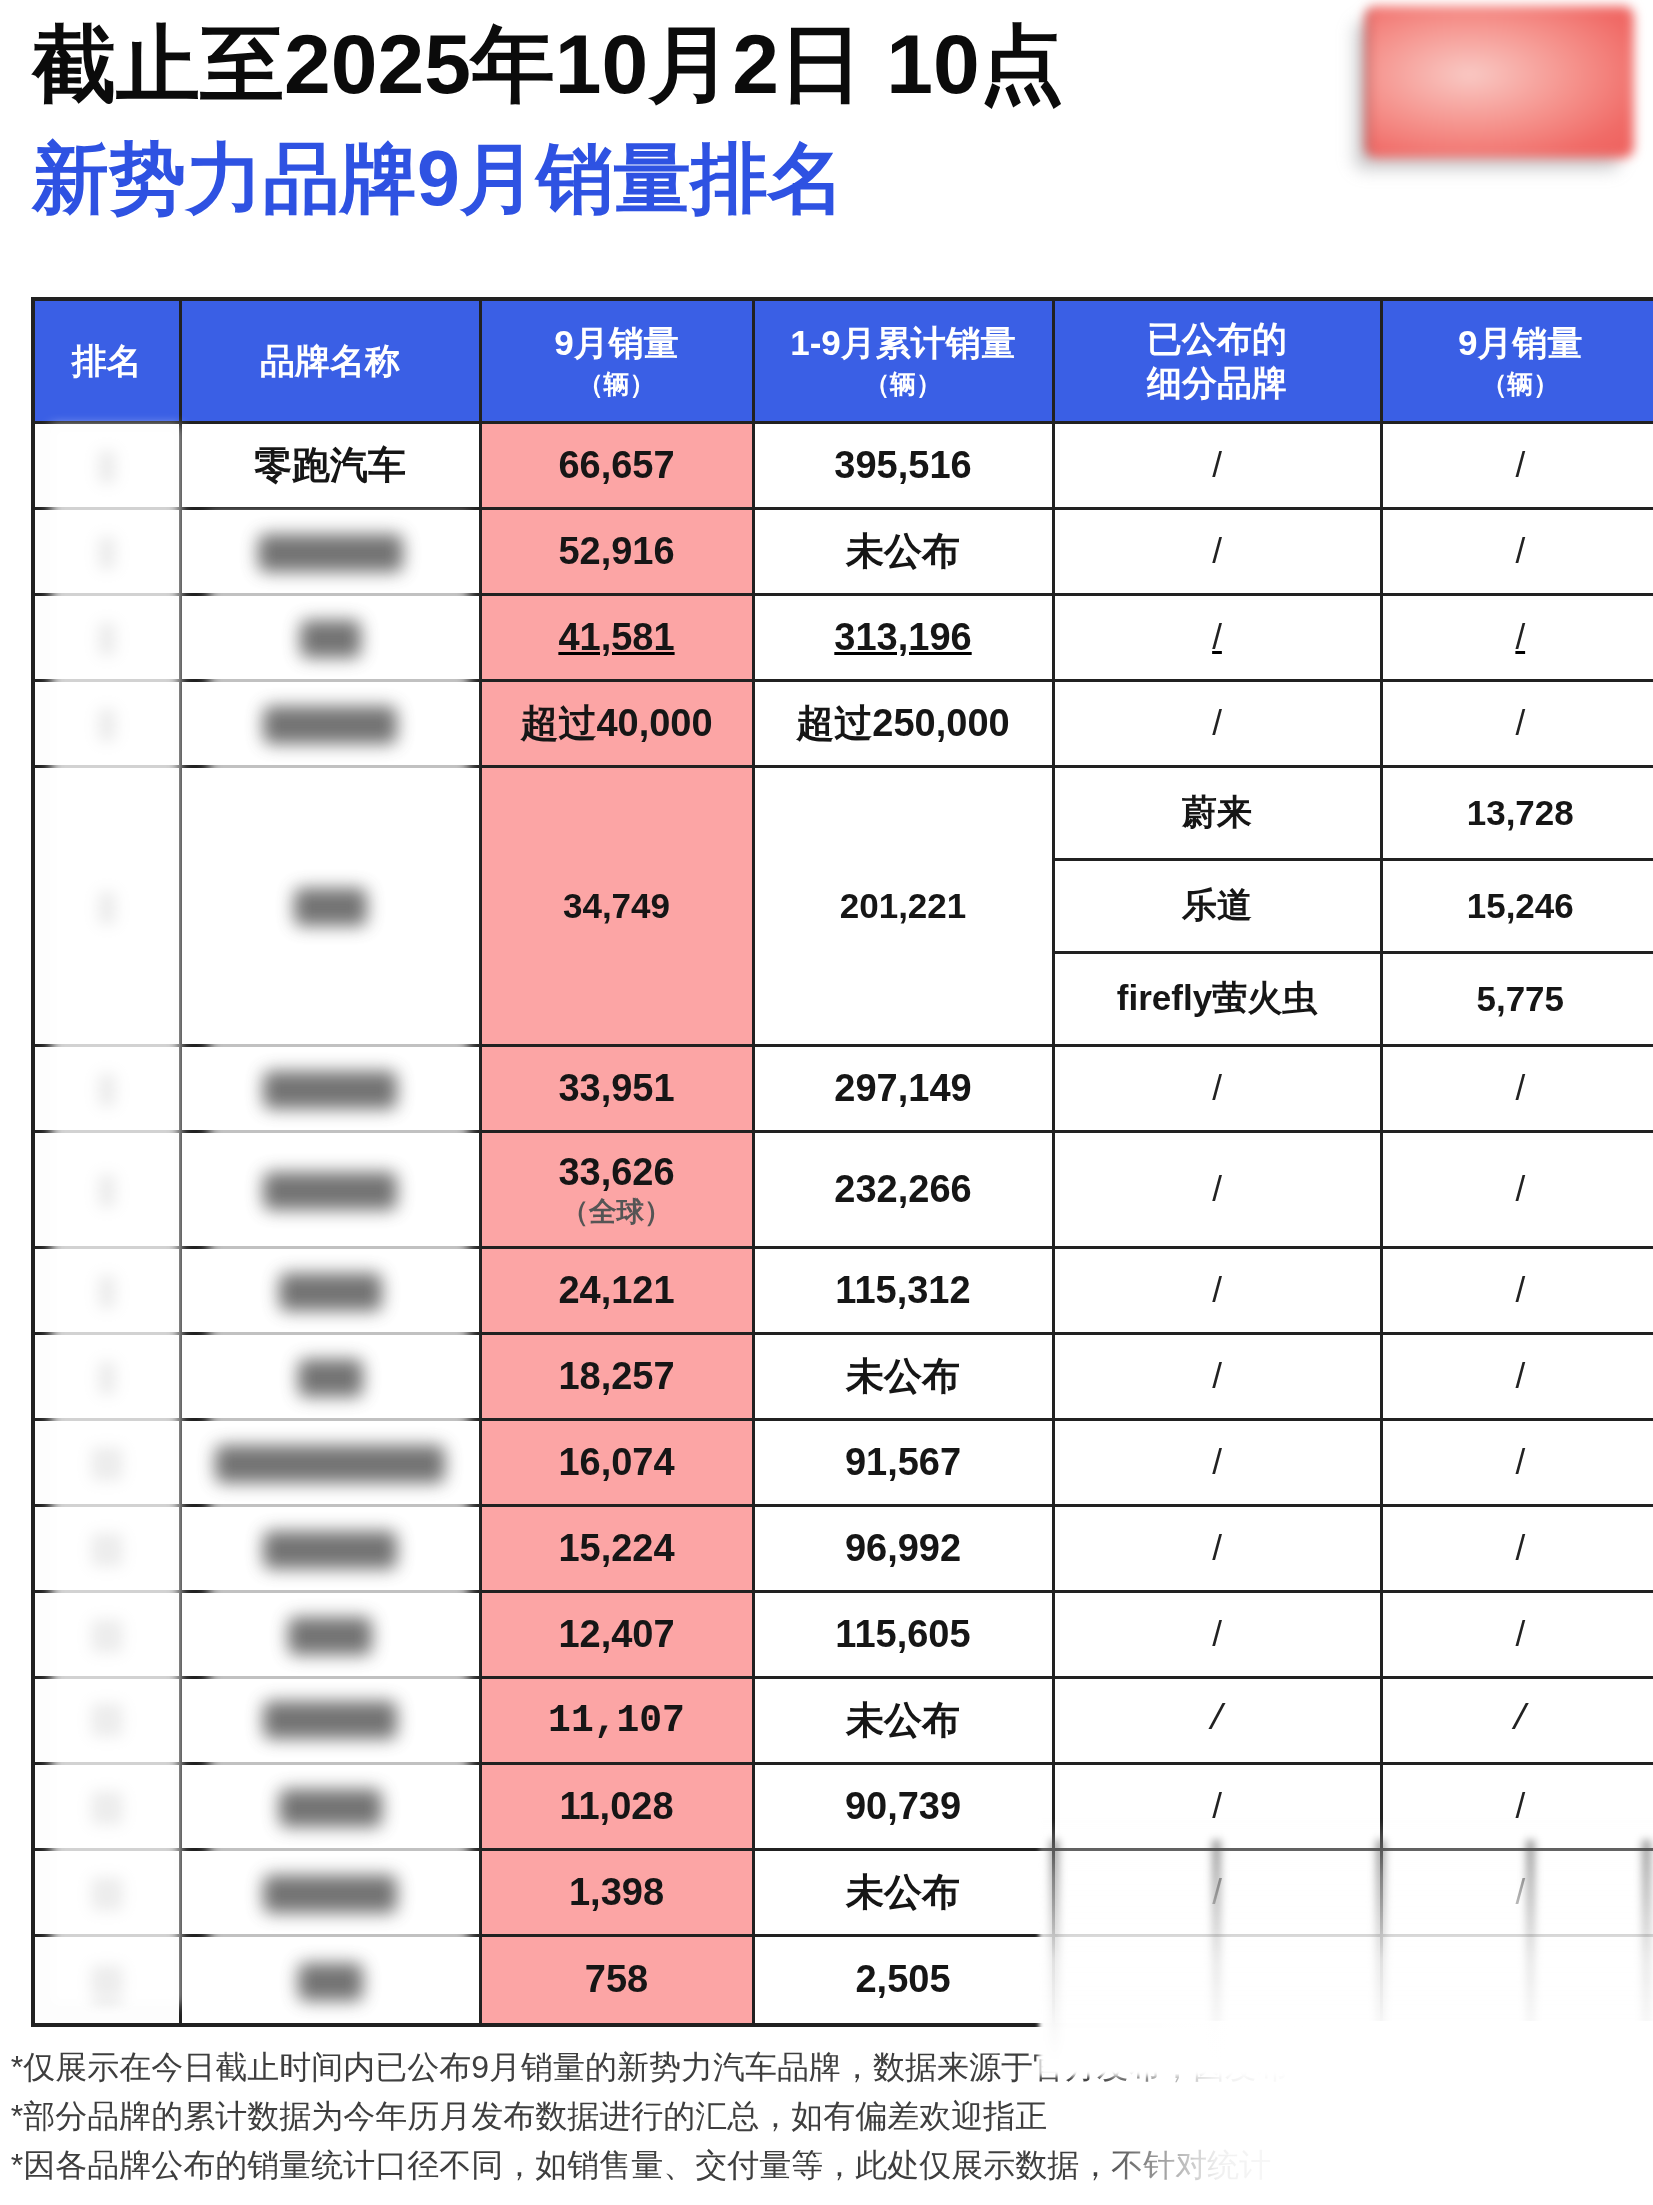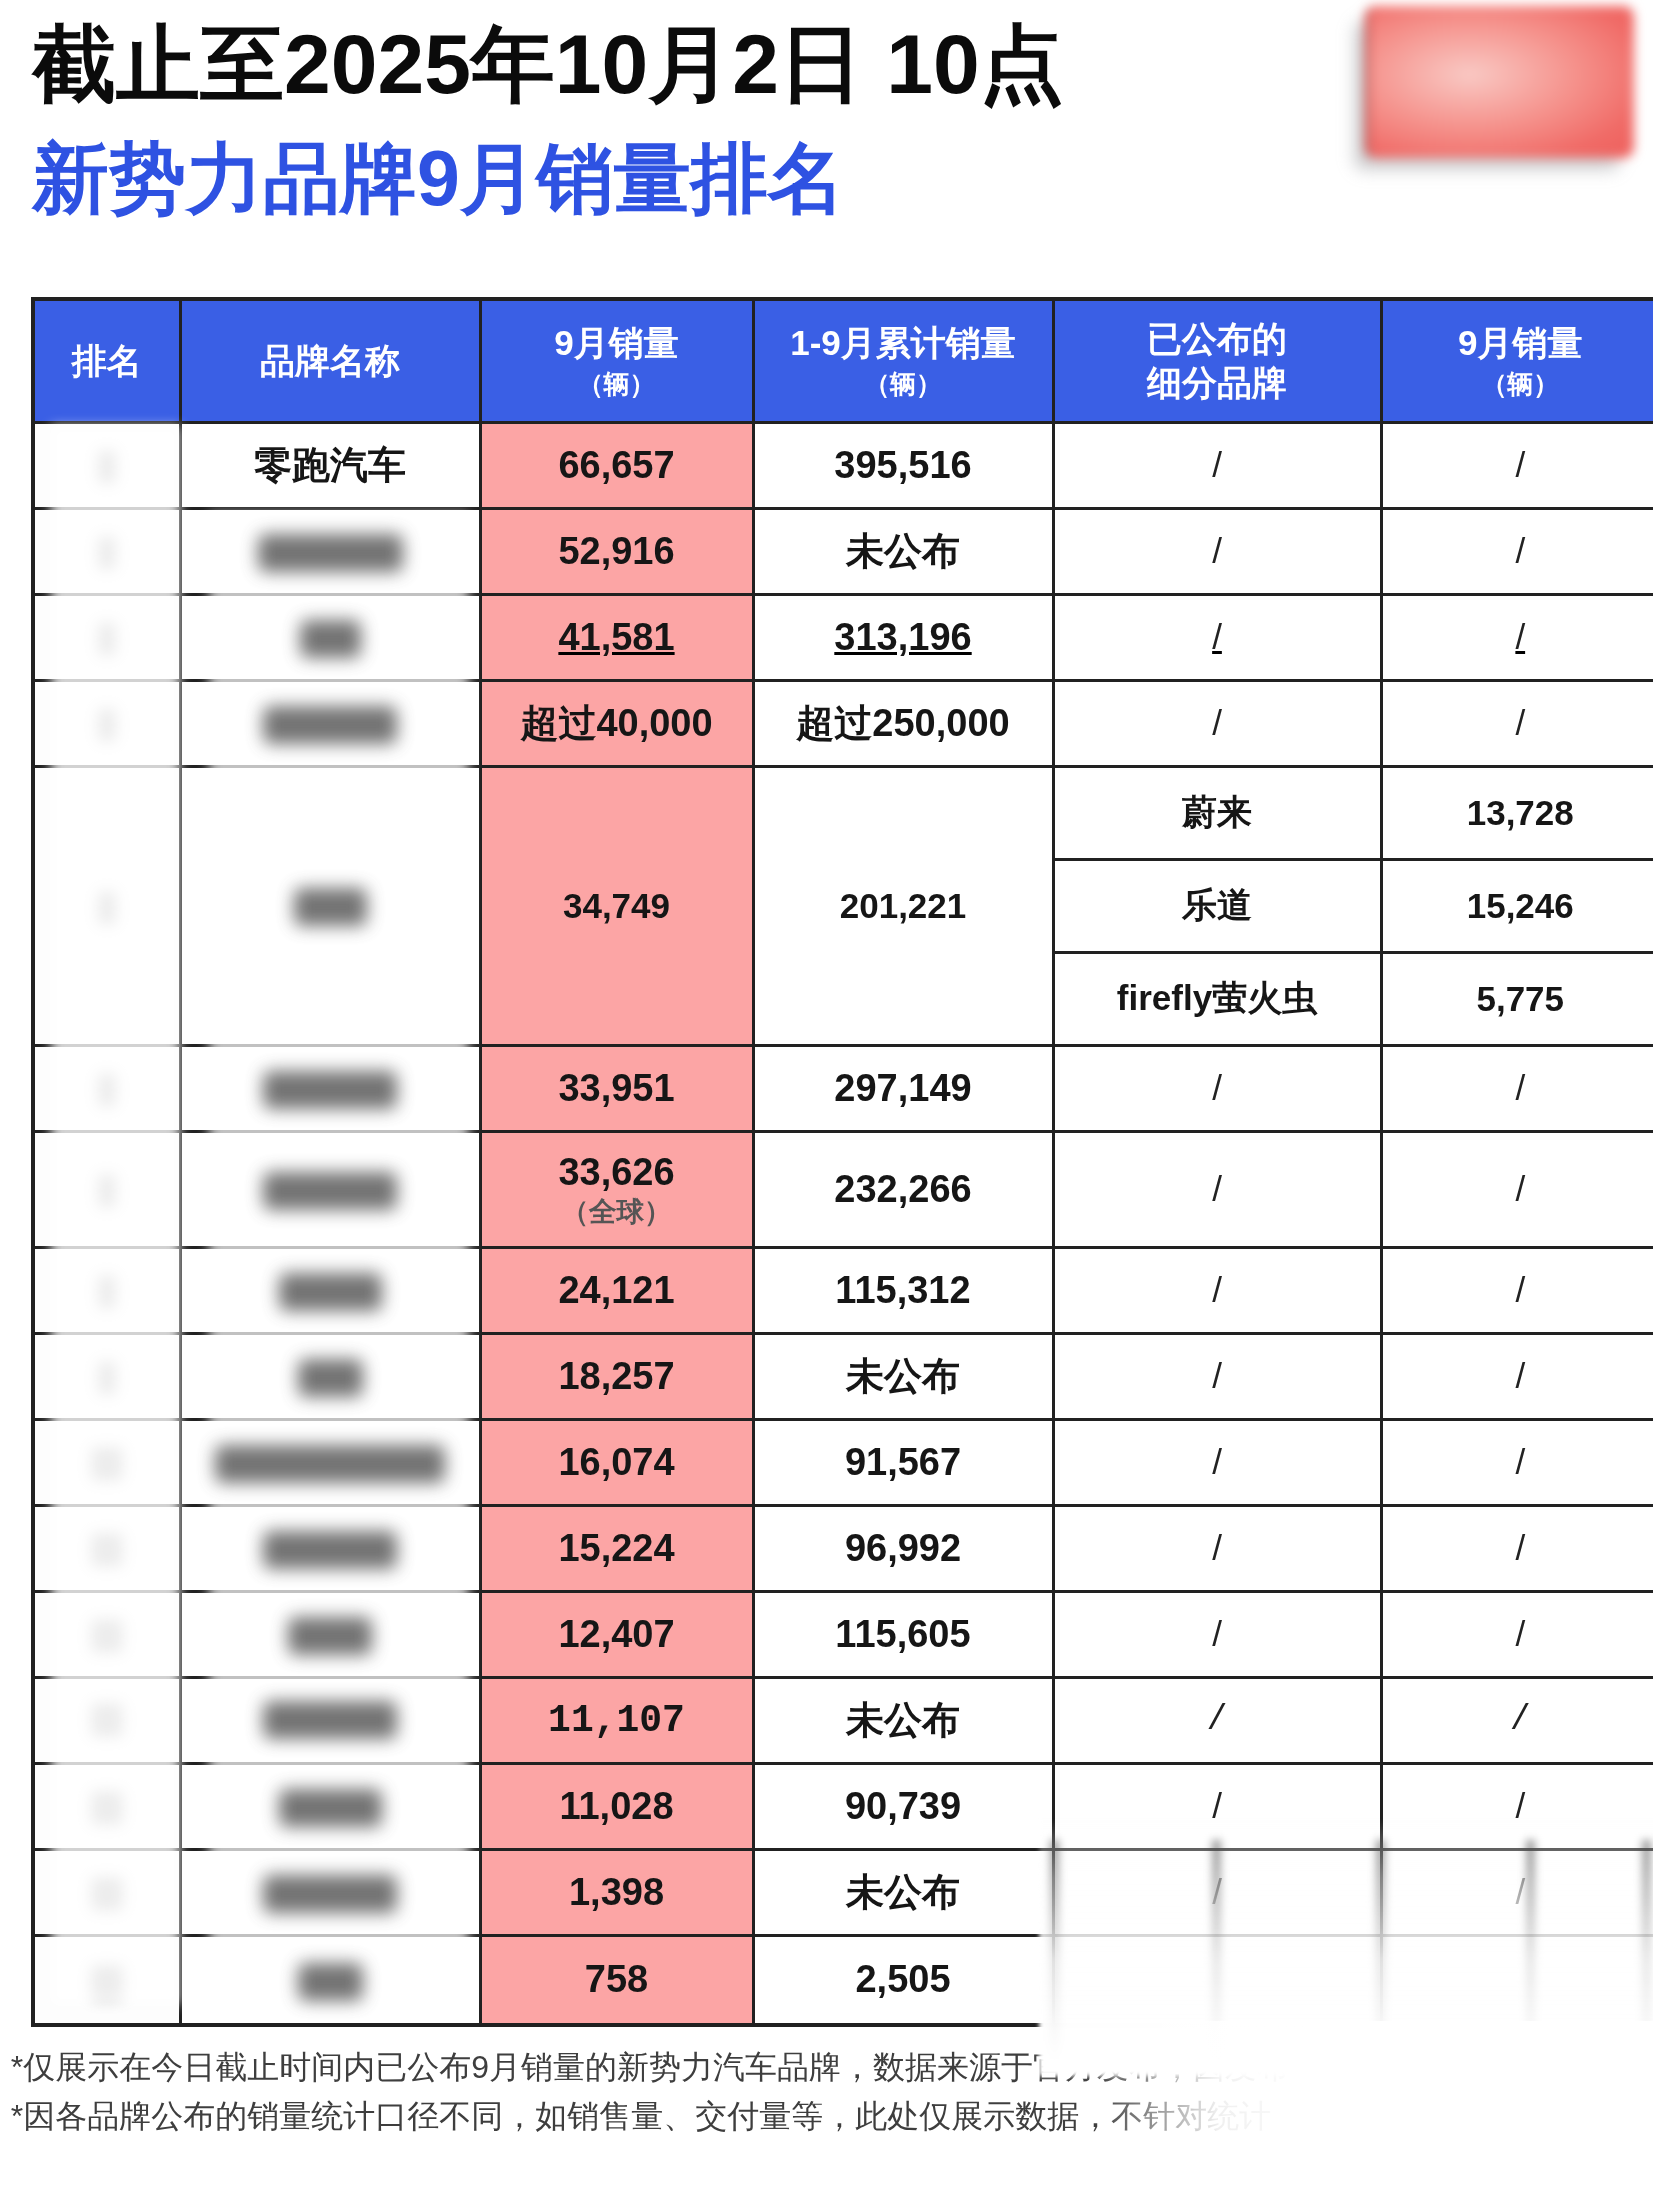--- a/index.html
+++ b/index.html
@@ -272,16 +272,17 @@
     <div class="streak" style="left:10.7px"></div>
     <div class="streak" style="left:173px"></div>
     <div class="streak" style="left:337px"></div>
     <div class="streak" style="left:487px"></div>
     <div class="streak" style="left:603px"></div>
   </div>
 </div>
 
 <div class="footnotes">
   <p>*仅展示在今日截止时间内已公布9月销量的新势力汽车品牌，数据来源于官方发布，因发布</p>
+  <p>*部分品牌的累计数据为今年历月发布数据进行的汇总，如有偏差欢迎指正</p>
   <p>*因各品牌公布的销量统计口径不同，如销售量、交付量等，此处仅展示数据，不针对统计</p>
 </div>
 <div class="foot-fade"></div>
 
 
 </body></html>

